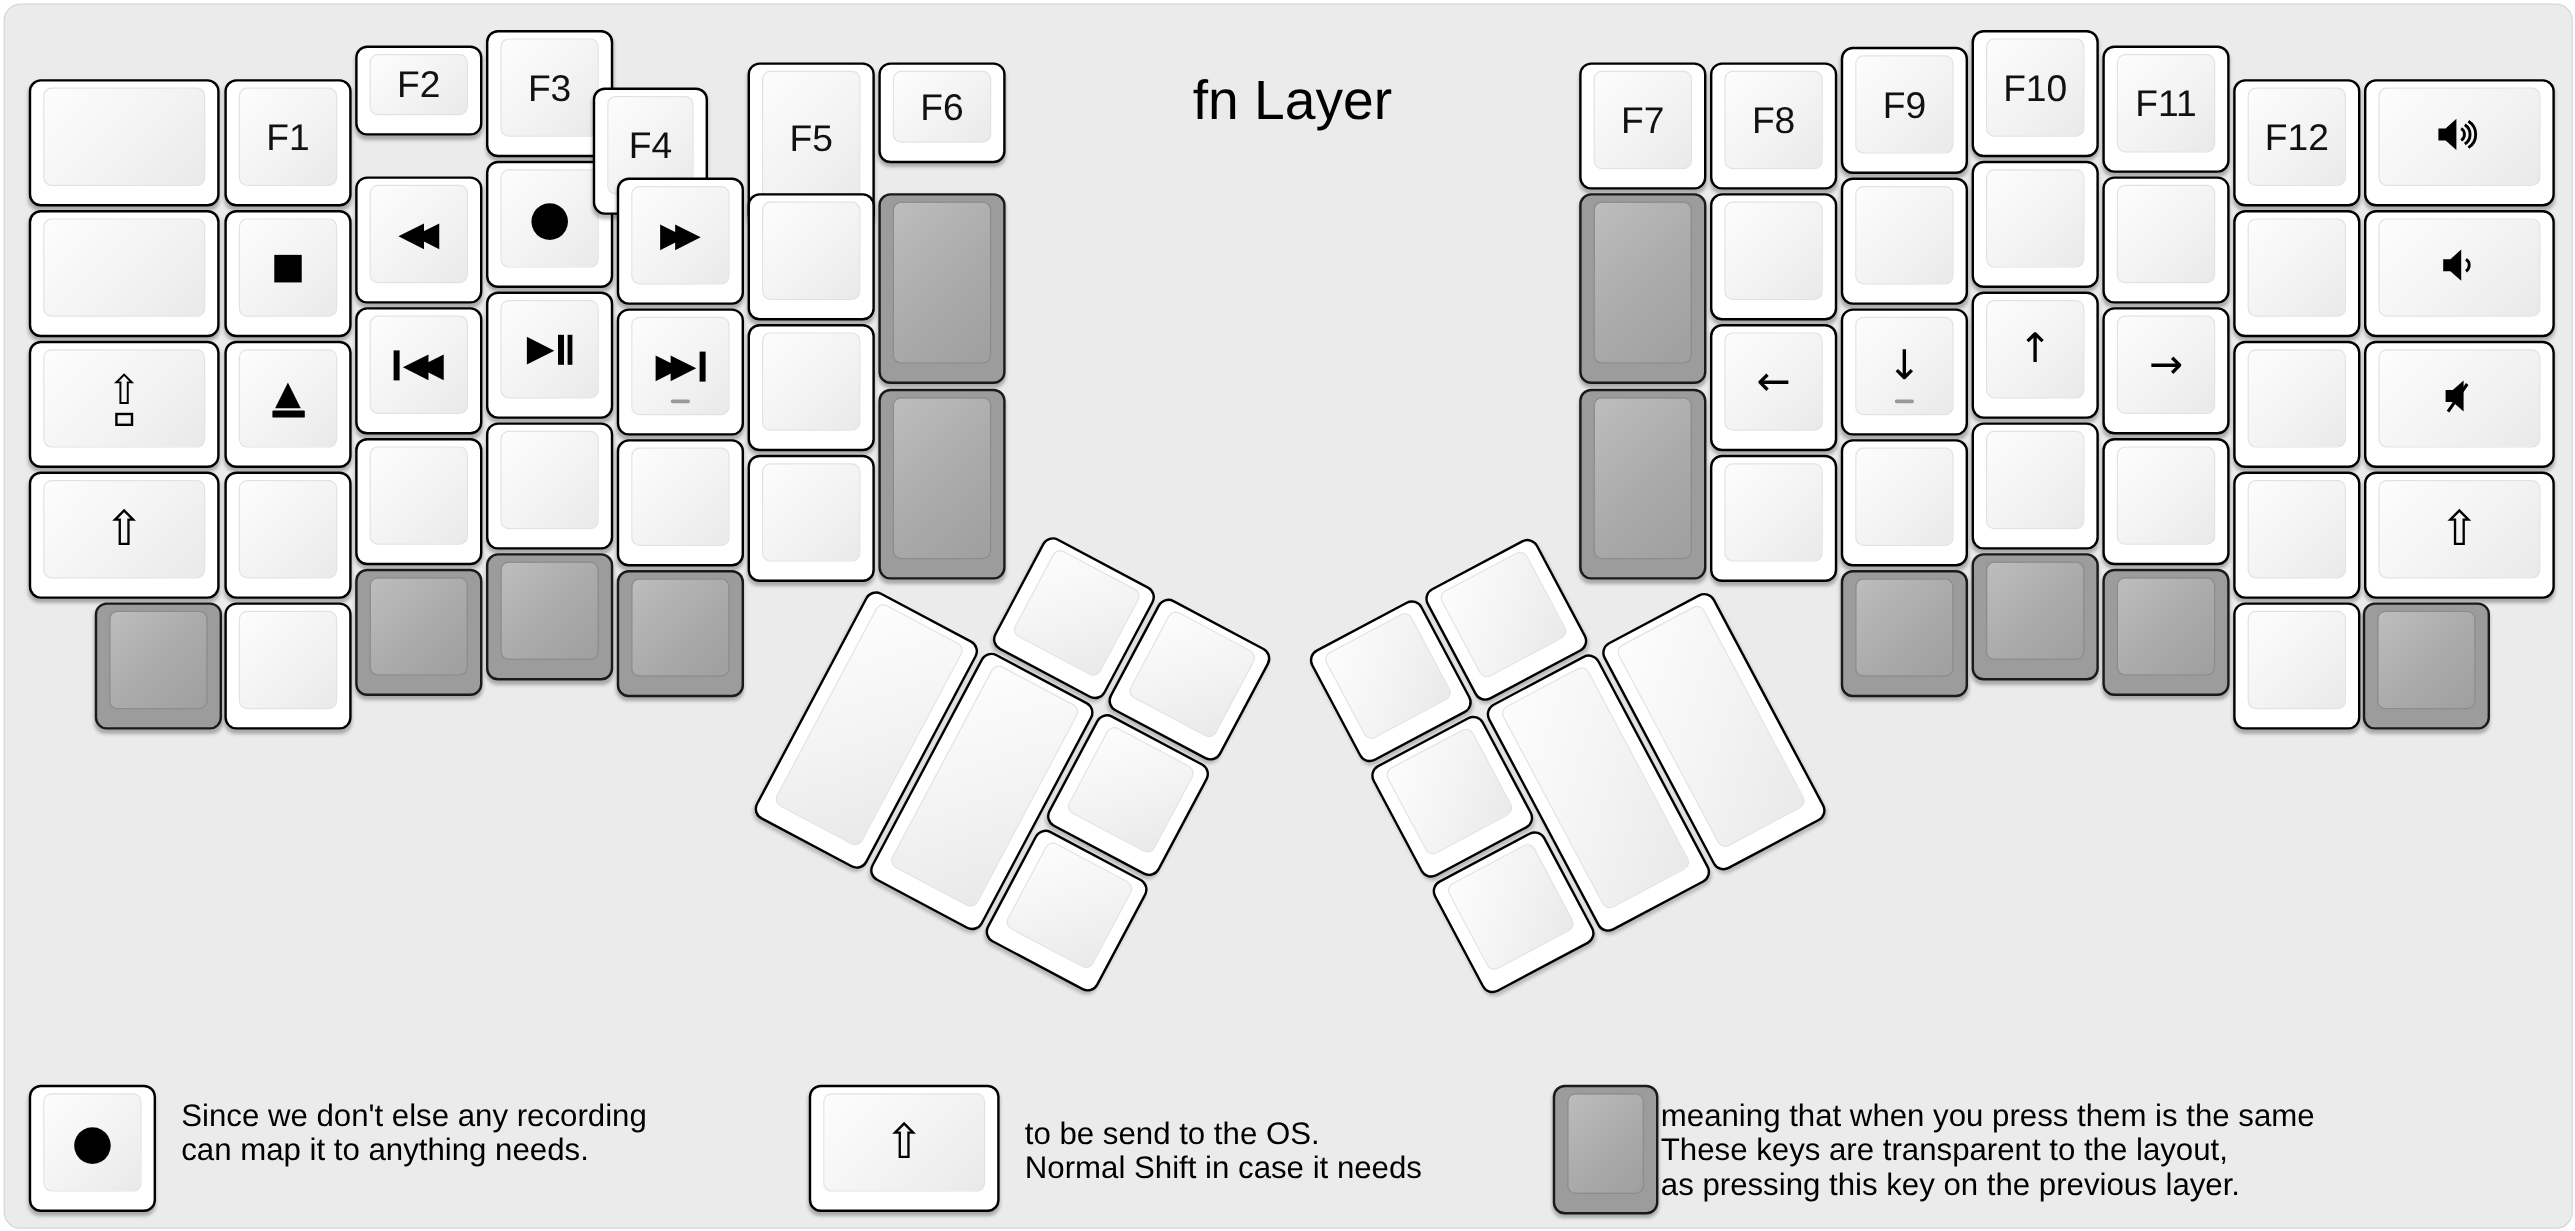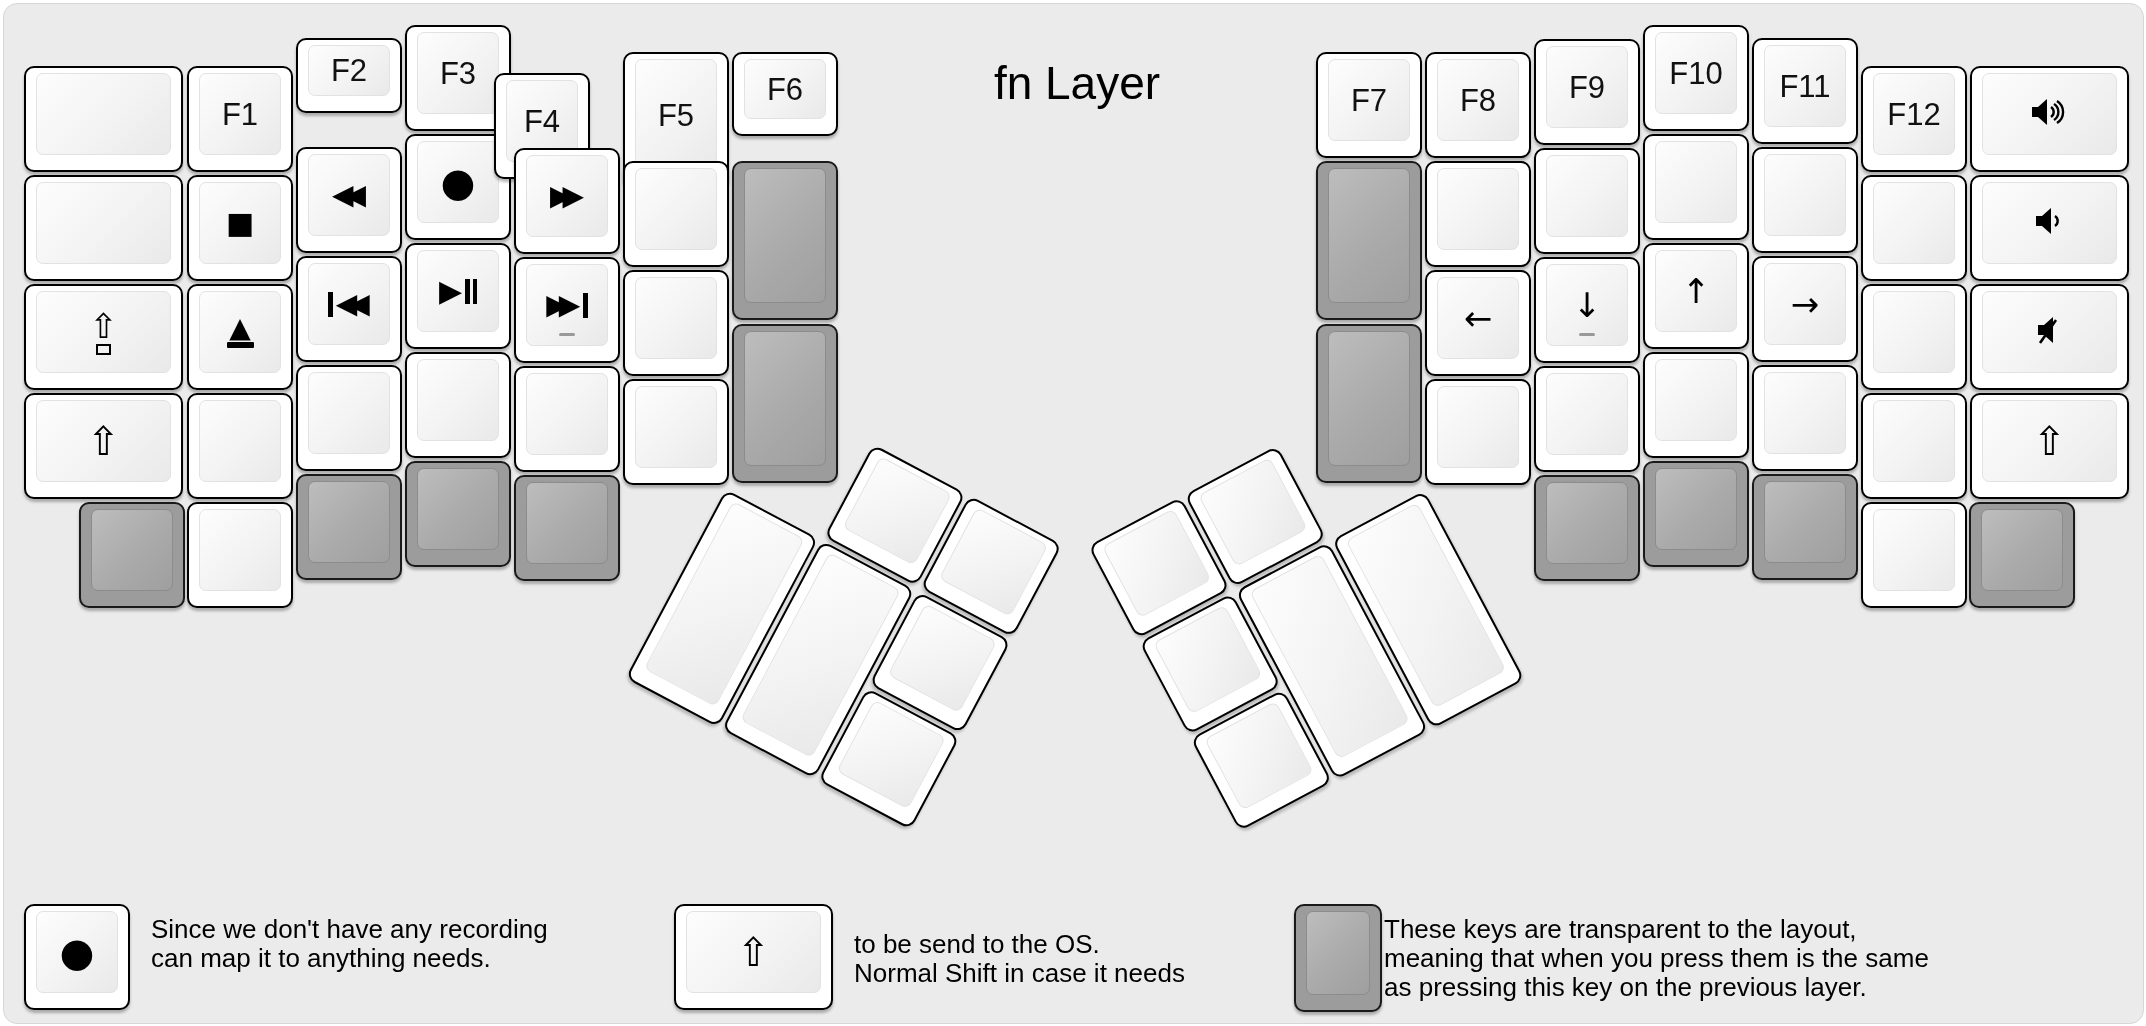--- a/index.html
+++ b/index.html
@@ -384,35 +384,35 @@
           <div class="keytop"></div>
         </div>
       </div>
     <div id="legend">
         <div class="key" style="left: 20px; top: 900px; width: 106px; height: 106px;">
           <div class="keytop">
             <span><span class="glyph g40">●</span></span>
           </div>
         </div>
         <div class="legend-text" style="left: 147px; top: 911px;">
-          <div>Since we don't have any recording</div>
+          <div>Since we don't else any recording</div>
           <div>can map it to anything needs.</div>
         </div>
         <div class="key" style="left: 670px; top: 900px; width: 159px; height: 106px;">
           <div class="keytop">
             <span><span class="glyph g40">⇧</span></span>
           </div>
         </div>
         <div class="legend-text" style="left: 850px; top: 926px;">
           <div>to be send to the OS.</div>
           <div>Normal Shift in case it needs</div>
         </div>
         <div class="key gray" style="left: 1290px; top: 900px; width: 88px; height: 108px;">
           <div class="keytop"></div>
         </div>
         <div class="legend-text" style="left: 1380px; top: 911px;">
+          <div>meaning that when you press them is the same</div>
           <div>These keys are transparent to the layout,</div>
-          <div>meaning that when you press them is the same</div>
           <div>as pressing this key on the previous layer.</div>
         </div>
       </div>
   </div>
 </div>
 
 </body></html>

